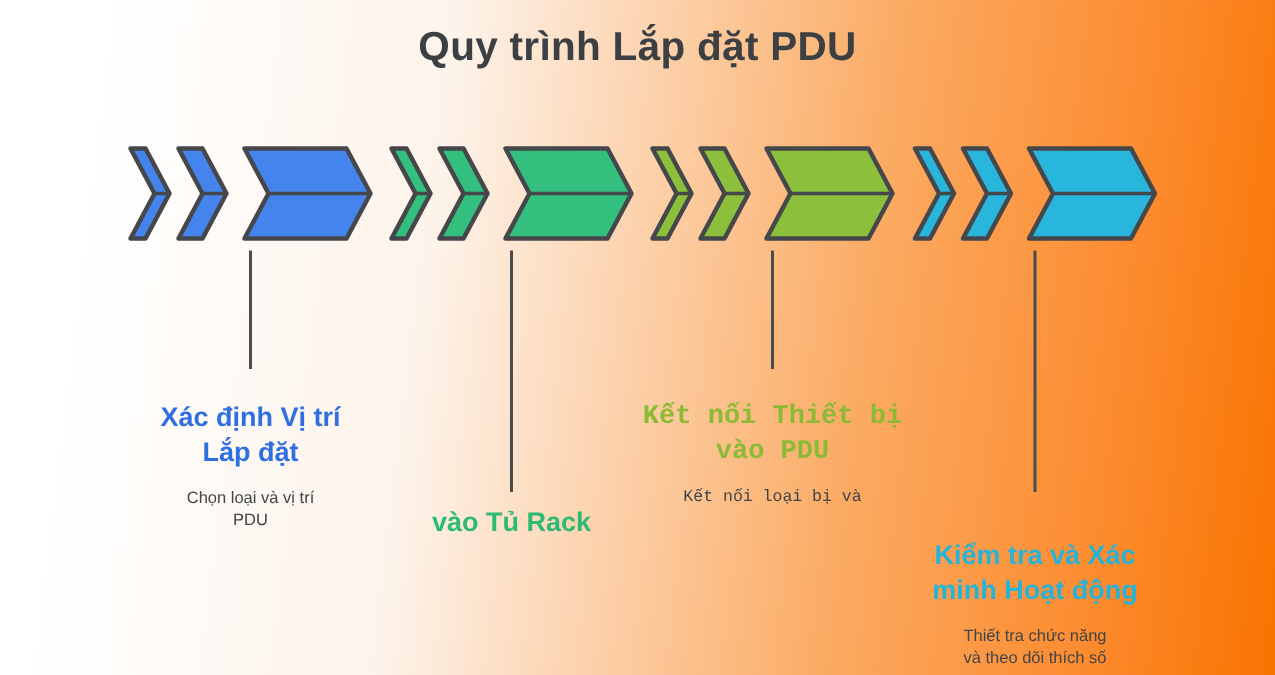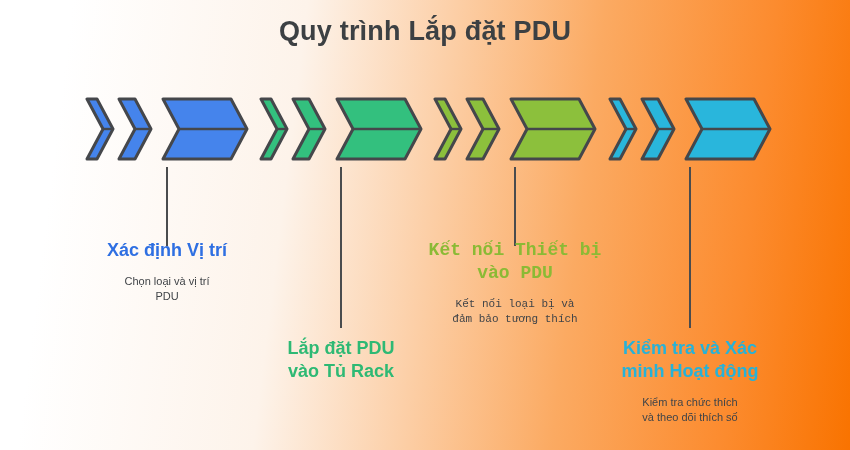--- a/index.html
+++ b/index.html
@@ -35,21 +35,21 @@
     position:absolute;left:50%;top:70px;width:2px;
     margin-left:-1px;
     background:var(--line-color);
   }
   .high .connector{height:79px;}
   .low  .connector{height:161px;}
   .text{
     position:absolute;left:50%;transform:translateX(-50%);
     width:178px;text-align:center;
   }
-  .high .text{top:142px;}
+  .high .text{top:170px;}
   .low  .text{top:240px;}
   .heading{font-size:18px;font-weight:700;line-height:1.28;}
   .heading .tline{display:block;}
   .desc{
     font-size:11px;line-height:1.4;margin-top:12px;
     color:var(--body-text-color);
   }
   .desc .tline{display:block;}
 </style>
 </head>
@@ -64,41 +64,41 @@
       <line x1="18" y1="32" x2="28" y2="32"></line>
       <polygon points="34,2 50,2 66,32 50,62 34,62 50,32" fill="#4584ec"></polygon>
       <line x1="50" y1="32" x2="66" y2="32"></line>
       <polygon points="78,2 146,2 162,32 146,62 78,62 94,32" fill="#4584ec"></polygon>
       <line x1="94" y1="32" x2="162" y2="32"></line>
     </svg>
     <div class="connector"></div>
     <div class="text">
       <div class="heading" style="color: rgb(46, 111, 226);">
         <span class="tline">Xác định Vị trí</span>
+        <span class="tline">Lắp đặt</span>
       </div>
       <div class="desc">
         <span class="tline">Chọn loại và vị trí</span>
         <span class="tline">PDU</span>
       </div>
     </div>
   </div>
 
   <div class="step step-2 low">
     <svg class="chev" width="164" height="64" viewBox="0 0 164 64">
       <polygon points="2,2 12,2 28,32 12,62 2,62 18,32" fill="#33c07e"></polygon>
       <line x1="18" y1="32" x2="28" y2="32"></line>
       <polygon points="34,2 50,2 66,32 50,62 34,62 50,32" fill="#33c07e"></polygon>
       <line x1="50" y1="32" x2="66" y2="32"></line>
       <polygon points="78,2 146,2 162,32 146,62 78,62 94,32" fill="#33c07e"></polygon>
       <line x1="94" y1="32" x2="162" y2="32"></line>
     </svg>
     <div class="connector"></div>
     <div class="text">
       <div class="heading" style="color: rgb(46, 185, 116);">
-        <span class="tline">Lắp đặt PDU</span>
         <span class="tline">vào Tủ Rack</span>
       </div>
     </div>
   </div>
 
   <div class="step step-3 high">
     <svg class="chev" width="164" height="64" viewBox="0 0 164 64">
       <polygon points="2,2 12,2 28,32 12,62 2,62 18,32" fill="#8cc03c"></polygon>
       <line x1="18" y1="32" x2="28" y2="32"></line>
       <polygon points="34,2 50,2 66,32 50,62 34,62 50,32" fill="#8cc03c"></polygon>
@@ -107,39 +107,38 @@
       <line x1="94" y1="32" x2="162" y2="32"></line>
     </svg>
     <div class="connector"></div>
     <div class="text">
       <div class="heading" style="color: rgb(139, 186, 53);">
         <span class="tline">Kết nối Thiết bị</span>
         <span class="tline">vào PDU</span>
       </div>
       <div class="desc">
         <span class="tline">Kết nối loại bị và</span>
-        <span class="tline">đảm bảo tương thích</span>
       </div>
     </div>
   </div>
 
   <div class="step step-4 low">
     <svg class="chev" width="164" height="64" viewBox="0 0 164 64">
       <polygon points="2,2 12,2 28,32 12,62 2,62 18,32" fill="#29b6dc"></polygon>
       <line x1="18" y1="32" x2="28" y2="32"></line>
       <polygon points="34,2 50,2 66,32 50,62 34,62 50,32" fill="#29b6dc"></polygon>
       <line x1="50" y1="32" x2="66" y2="32"></line>
       <polygon points="78,2 146,2 162,32 146,62 78,62 94,32" fill="#29b6dc"></polygon>
       <line x1="94" y1="32" x2="162" y2="32"></line>
     </svg>
     <div class="connector"></div>
     <div class="text">
-      <div class="heading" style="color: rgb(39, 178, 216);">
+      <div class="heading" style="color: rgb(39, 178, 216); margin-top: 22px;">
         <span class="tline">Kiểm tra và Xác</span>
         <span class="tline">minh Hoạt động</span>
       </div>
       <div class="desc">
-        <span class="tline">Kiểm tra chức thích</span>
+        <span class="tline">Thiết tra chức năng</span>
         <span class="tline">và theo dõi thích số</span>
       </div>
     </div>
   </div>
 </div>
 
 </body></html>

